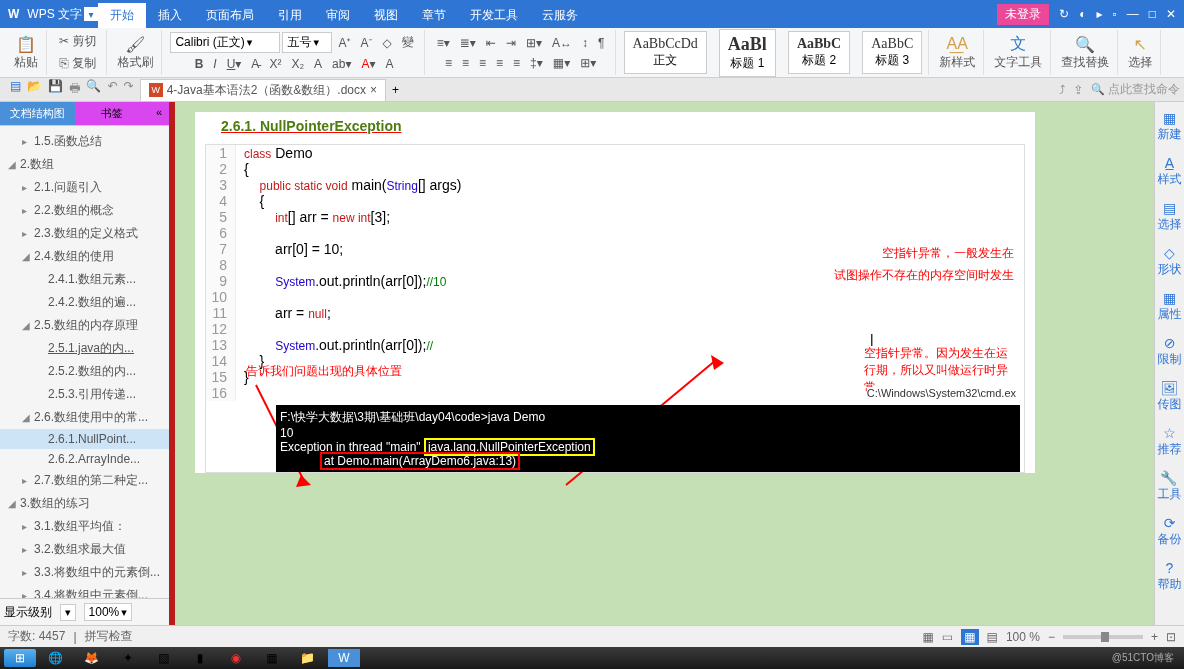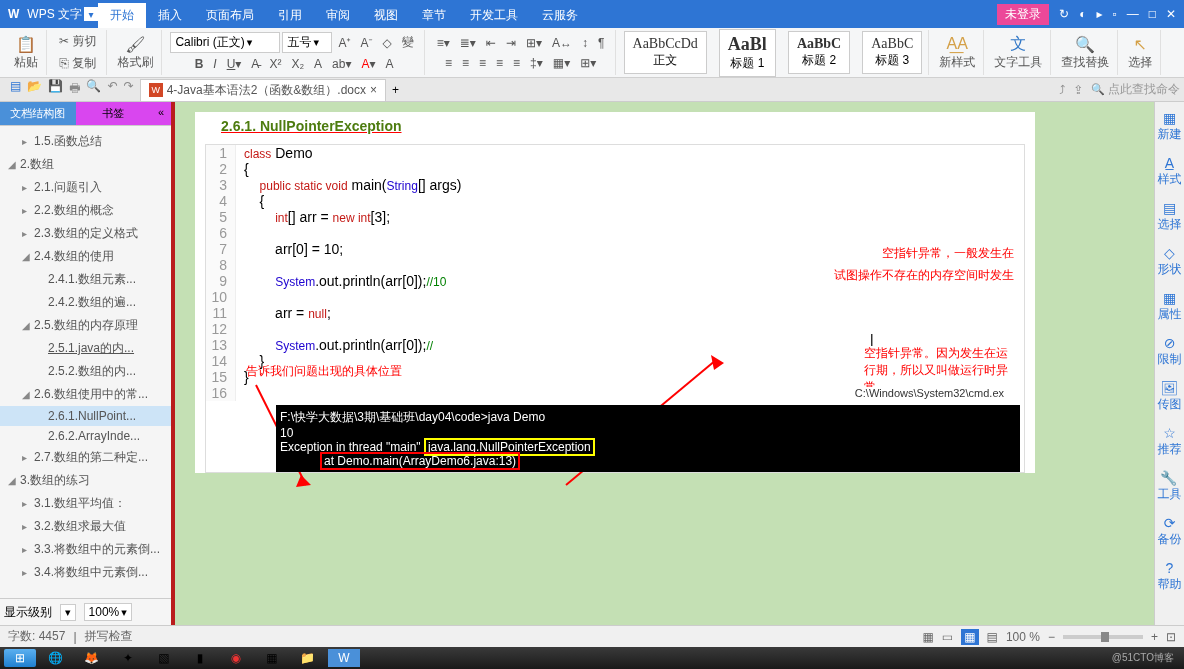--- a/index.html
+++ b/index.html
@@ -25,21 +25,21 @@
 .stylebox{border:1px solid #ccc;background:#fff;padding:4px 8px;text-align:center;cursor:pointer;font-size:11px}
 .stylebox .prev{font-family:serif;font-size:14px;color:#333}
 .tabbar{height:24px;background:#e8e8e8;border-bottom:1px solid #ccc;display:flex;align-items:center;padding:0 4px}
 .qat{display:flex;gap:6px;padding:0 6px}
 .qat span{color:#888;cursor:pointer}
 .doctab{display:flex;align-items:center;background:#fff;border:1px solid #ccc;border-bottom:none;padding:2px 8px;gap:4px;font-size:11px;color:#555}
 .doctab .wic{width:14px;height:14px;background:#d24726;color:#fff;display:flex;align-items:center;justify-content:center;font-size:9px}
 .tabbar .right{margin-left:auto;display:flex;gap:8px;color:#888;align-items:center}
 .searchcmd{color:#999;font-size:11px}
 .main{display:flex;height:calc(100vh - 28px - 50px - 24px - 22px - 22px)}
-.sidebar{width:175px;background:#f5f5f5;border-right:4px solid #b91c1c;display:flex;flex-direction:column}
+.sidebar{width:175px;background:#f5f5f5;border-right:6px solid #b91c1c;display:flex;flex-direction:column}
 .sbhead{display:flex;border-bottom:1px solid #ccc}
 .sbtab{flex:1;padding:4px;text-align:center;font-size:11px;cursor:pointer;background:#d946ef}
 .sbtab.active{background:#4a90d9;color:#fff}
 .outline{flex:1;overflow:auto;padding:4px 0}
 .oitem{padding:3px 4px;font-size:11px;color:#555;cursor:pointer;white-space:nowrap;overflow:hidden;text-overflow:ellipsis;display:flex;align-items:center}
 .oitem.sel{background:#cde4f7}
 .oitem .exp{width:12px;color:#888;font-size:10px}
 .sbfoot{border-top:1px solid #ccc;padding:4px;display:flex;gap:8px;align-items:center}
 .doc{flex:1;background:#c4e0b4;overflow:auto;position:relative;padding:10px 20px}
 .page{background:#fff;padding:0;max-width:840px}
@@ -47,21 +47,21 @@
 .h261{font-weight:bold;font-size:14px;padding:6px 26px;color:#4d7c0f;text-decoration:underline;text-decoration-color:red}
 .codeimg{border:1px solid #ddd;margin:4px 10px;position:relative;font-family:Consolas,monospace}
 .codeline{display:flex}
 .ln{width:30px;text-align:right;padding-right:8px;color:#999;background:#fafafa;border-right:1px solid #eee;font-size:14px}
 .code{padding-left:8px;font-size:14px;white-space:pre}
 .kw{color:#c41a16}
 .str{color:#1c00cf}
 .cm{color:#008000}
 .ann{position:absolute;color:red;font-size:12px}
 .console{background:#000;color:#fff;font-family:Consolas,monospace;font-size:12px;padding:4px;margin-top:4px;position:relative}
-.console .cmdpath{position:absolute;right:16px;top:-18px;color:#333;background:#fff;font-size:11px}
+.console .cmdpath{position:absolute;right:4px;top:-18px;color:#333;background:#fff;font-size:11px}
 .console .hl1{border:2px solid yellow;padding:0 2px}
 .console .hl2{border:2px solid red;padding:0 2px}
 .arrow{position:absolute;color:red;pointer-events:none}
 .rpanel{width:30px;background:#f0f0f0;border-left:1px solid #ccc;display:flex;flex-direction:column;align-items:center;padding-top:8px;gap:12px}
 .rpanel .pbtn{display:flex;flex-direction:column;align-items:center;cursor:pointer;color:#2e75d4;font-size:10px}
 .rpanel .pbtn .ic{font-size:14px}
 .statusbar{height:22px;background:#f0f0f0;border-top:1px solid #ccc;display:flex;align-items:center;padding:0 8px;font-size:11px;color:#666}
 .statusbar .sbright{margin-left:auto;display:flex;align-items:center;gap:8px}
 .zoomslider{width:80px;height:4px;background:#ccc;position:relative}
 .zoomslider .thumb{width:8px;height:10px;background:#888;position:absolute;top:-3px;left:38px}
@@ -274,20 +274,24 @@
           <span>2.5.数组的内存原理</span>
         </div>
         <div class="oitem" style="padding-left: 36px; text-decoration: underline;">
           <span class="exp"></span>
           <span>2.5.1.java的内...</span>
         </div>
         <div class="oitem" style="padding-left: 36px;">
           <span class="exp"></span>
           <span>2.5.2.数组的内...</span>
         </div>
+        <div class="oitem" style="padding-left: 36px;">
+          <span class="exp"></span>
+          <span>2.5.3.引用传递...</span>
+        </div>
         <div class="oitem" style="padding-left: 22px;">
           <span class="exp">◢</span>
           <span>2.6.数组使用中的常...</span>
         </div>
         <div class="oitem sel" style="padding-left: 36px;">
           <span class="exp"></span>
           <span>2.6.1.NullPoint...</span>
         </div>
         <div class="oitem" style="padding-left: 36px;">
           <span class="exp"></span>

